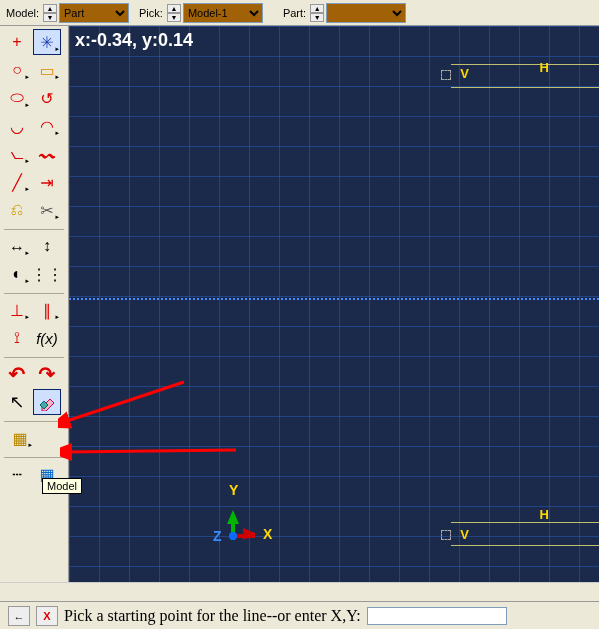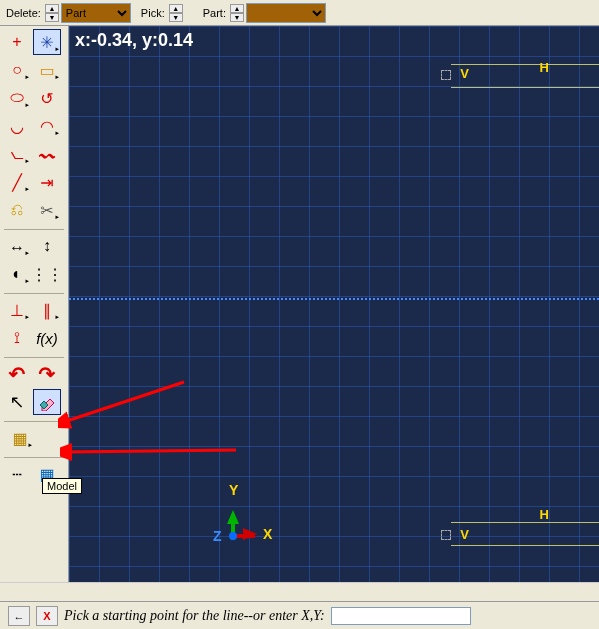--- a/index.html
+++ b/index.html
@@ -34,45 +34,48 @@
 .vp-label { position: absolute; color: #ffd800; font-size: 13px; font-weight: bold; }
 .vp-rect { position: absolute; border: 1px solid #bfbf70; }
 .dim-box { position: absolute; width: 10px; height: 10px; border: 1px dashed #aaa; }
 
 .arrow-red { position: absolute; pointer-events: none; }
 .tooltip { position: absolute; left: 42px; top: 452px; background: #ffffe1; border: 1px solid #000; padding: 1px 4px; font-size: 11px; }
 
 .bottom-bar { height: 28px; background: #ece9d8; border-top: 1px solid #999; display: flex; align-items: center; padding: 4px 8px; gap: 6px; position: relative; }
 .bottom-bar .bb-btn { width: 22px; height: 20px; border: 1px solid #999; display: flex; align-items: center; justify-content: center; background: #eee; cursor: pointer; }
 .bottom-bar input { height: 18px; border: 1px solid #7f9db9; width: 140px; padding: 1px 3px; font-size: 11px; }
-.prompt-text { font-size: 14px; font-style: italic; font-family: "Times New Roman", serif; }
+.prompt-text { font-size: 16px; font-family: "Times New Roman", serif; }
 
 svg.gridsvg { position: absolute; inset: 0; width: 100%; height: 100%; }
 </style>
 </head>
 <body>
 
 <div class="top-bar">
-  <label>Delete:</label>
+  <label>Model:</label>
   <div class="spinner-ctrl">
     <div class="sp-btns">
         <span>▲</span>
         <span>▼</span>
       </div>
   </div>
   <select style="width:70px;">
     <option>Part</option>
   </select>
   <label style="margin-left:6px;">Pick:</label>
   <div class="spinner-ctrl">
     <div class="sp-btns">
         <span>▲</span>
         <span>▼</span>
       </div>
   </div>
+  <select style="width:80px;">
+    <option>Model-1</option>
+  </select>
   <label style="margin-left:16px;">Part:</label>
   <div class="spinner-ctrl">
     <div class="sp-btns">
         <span>▲</span>
         <span>▼</span>
       </div>
   </div>
   <select style="width:80px;">
     <option></option>
   </select>

